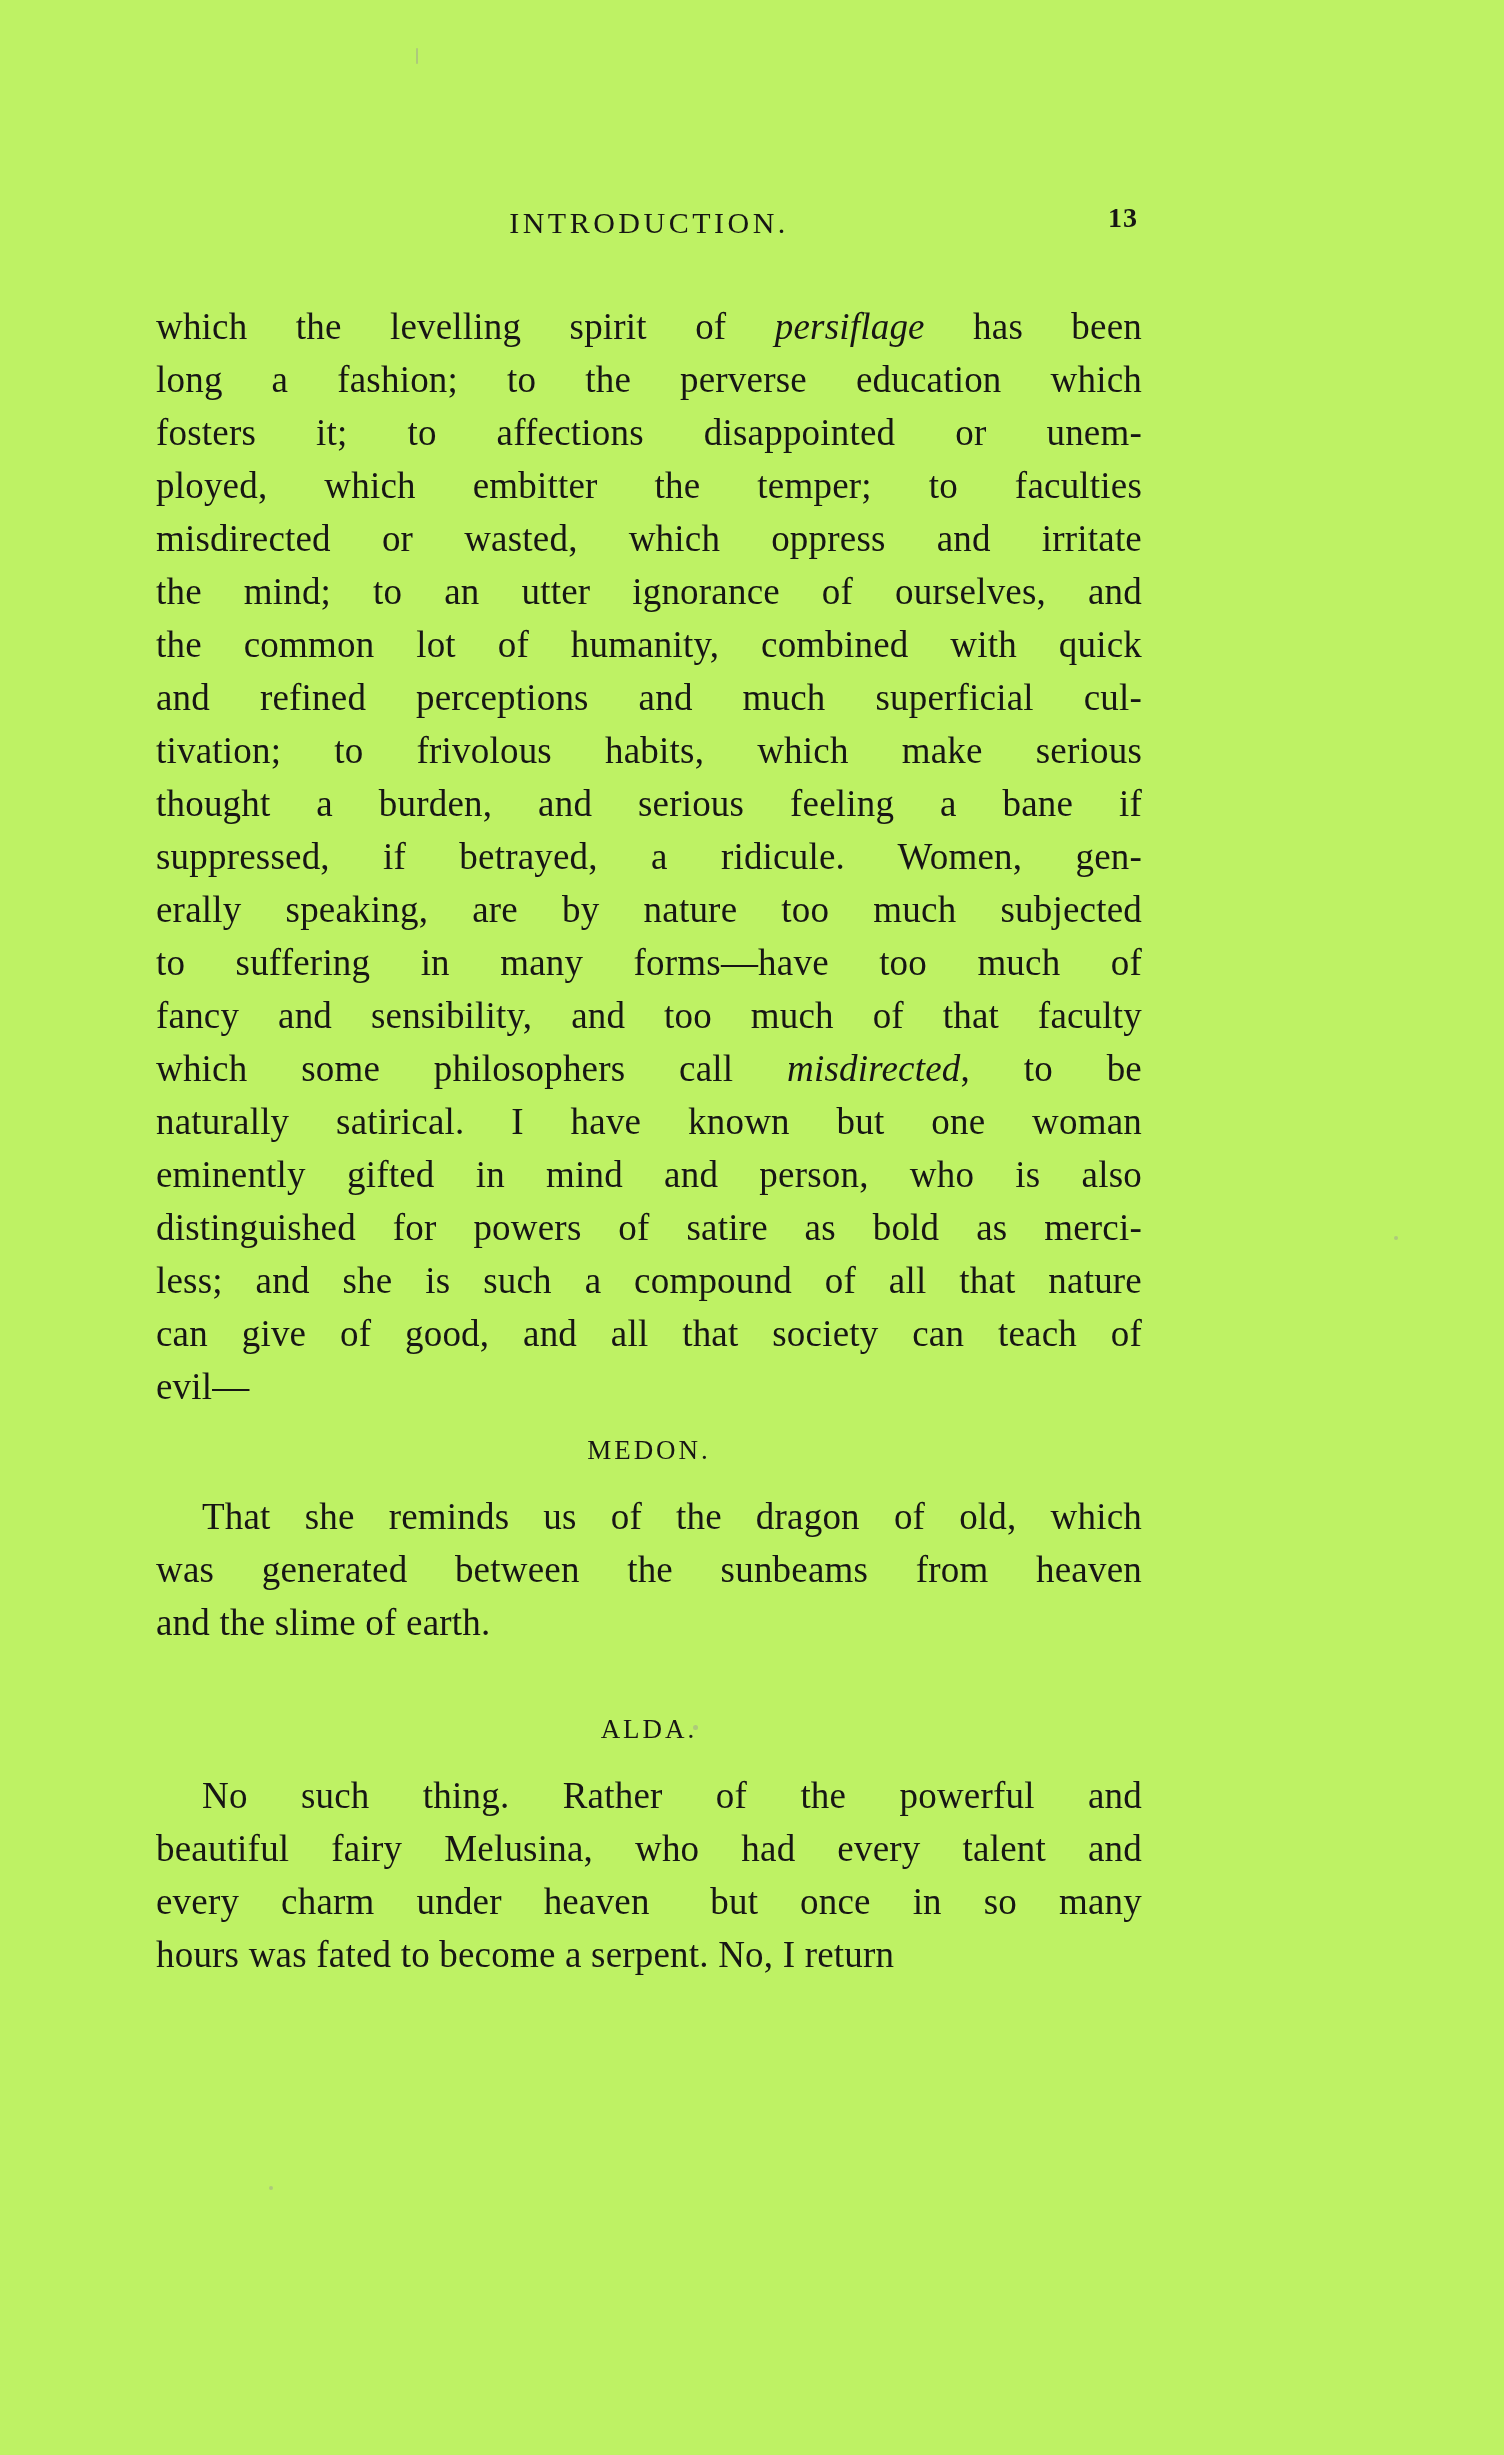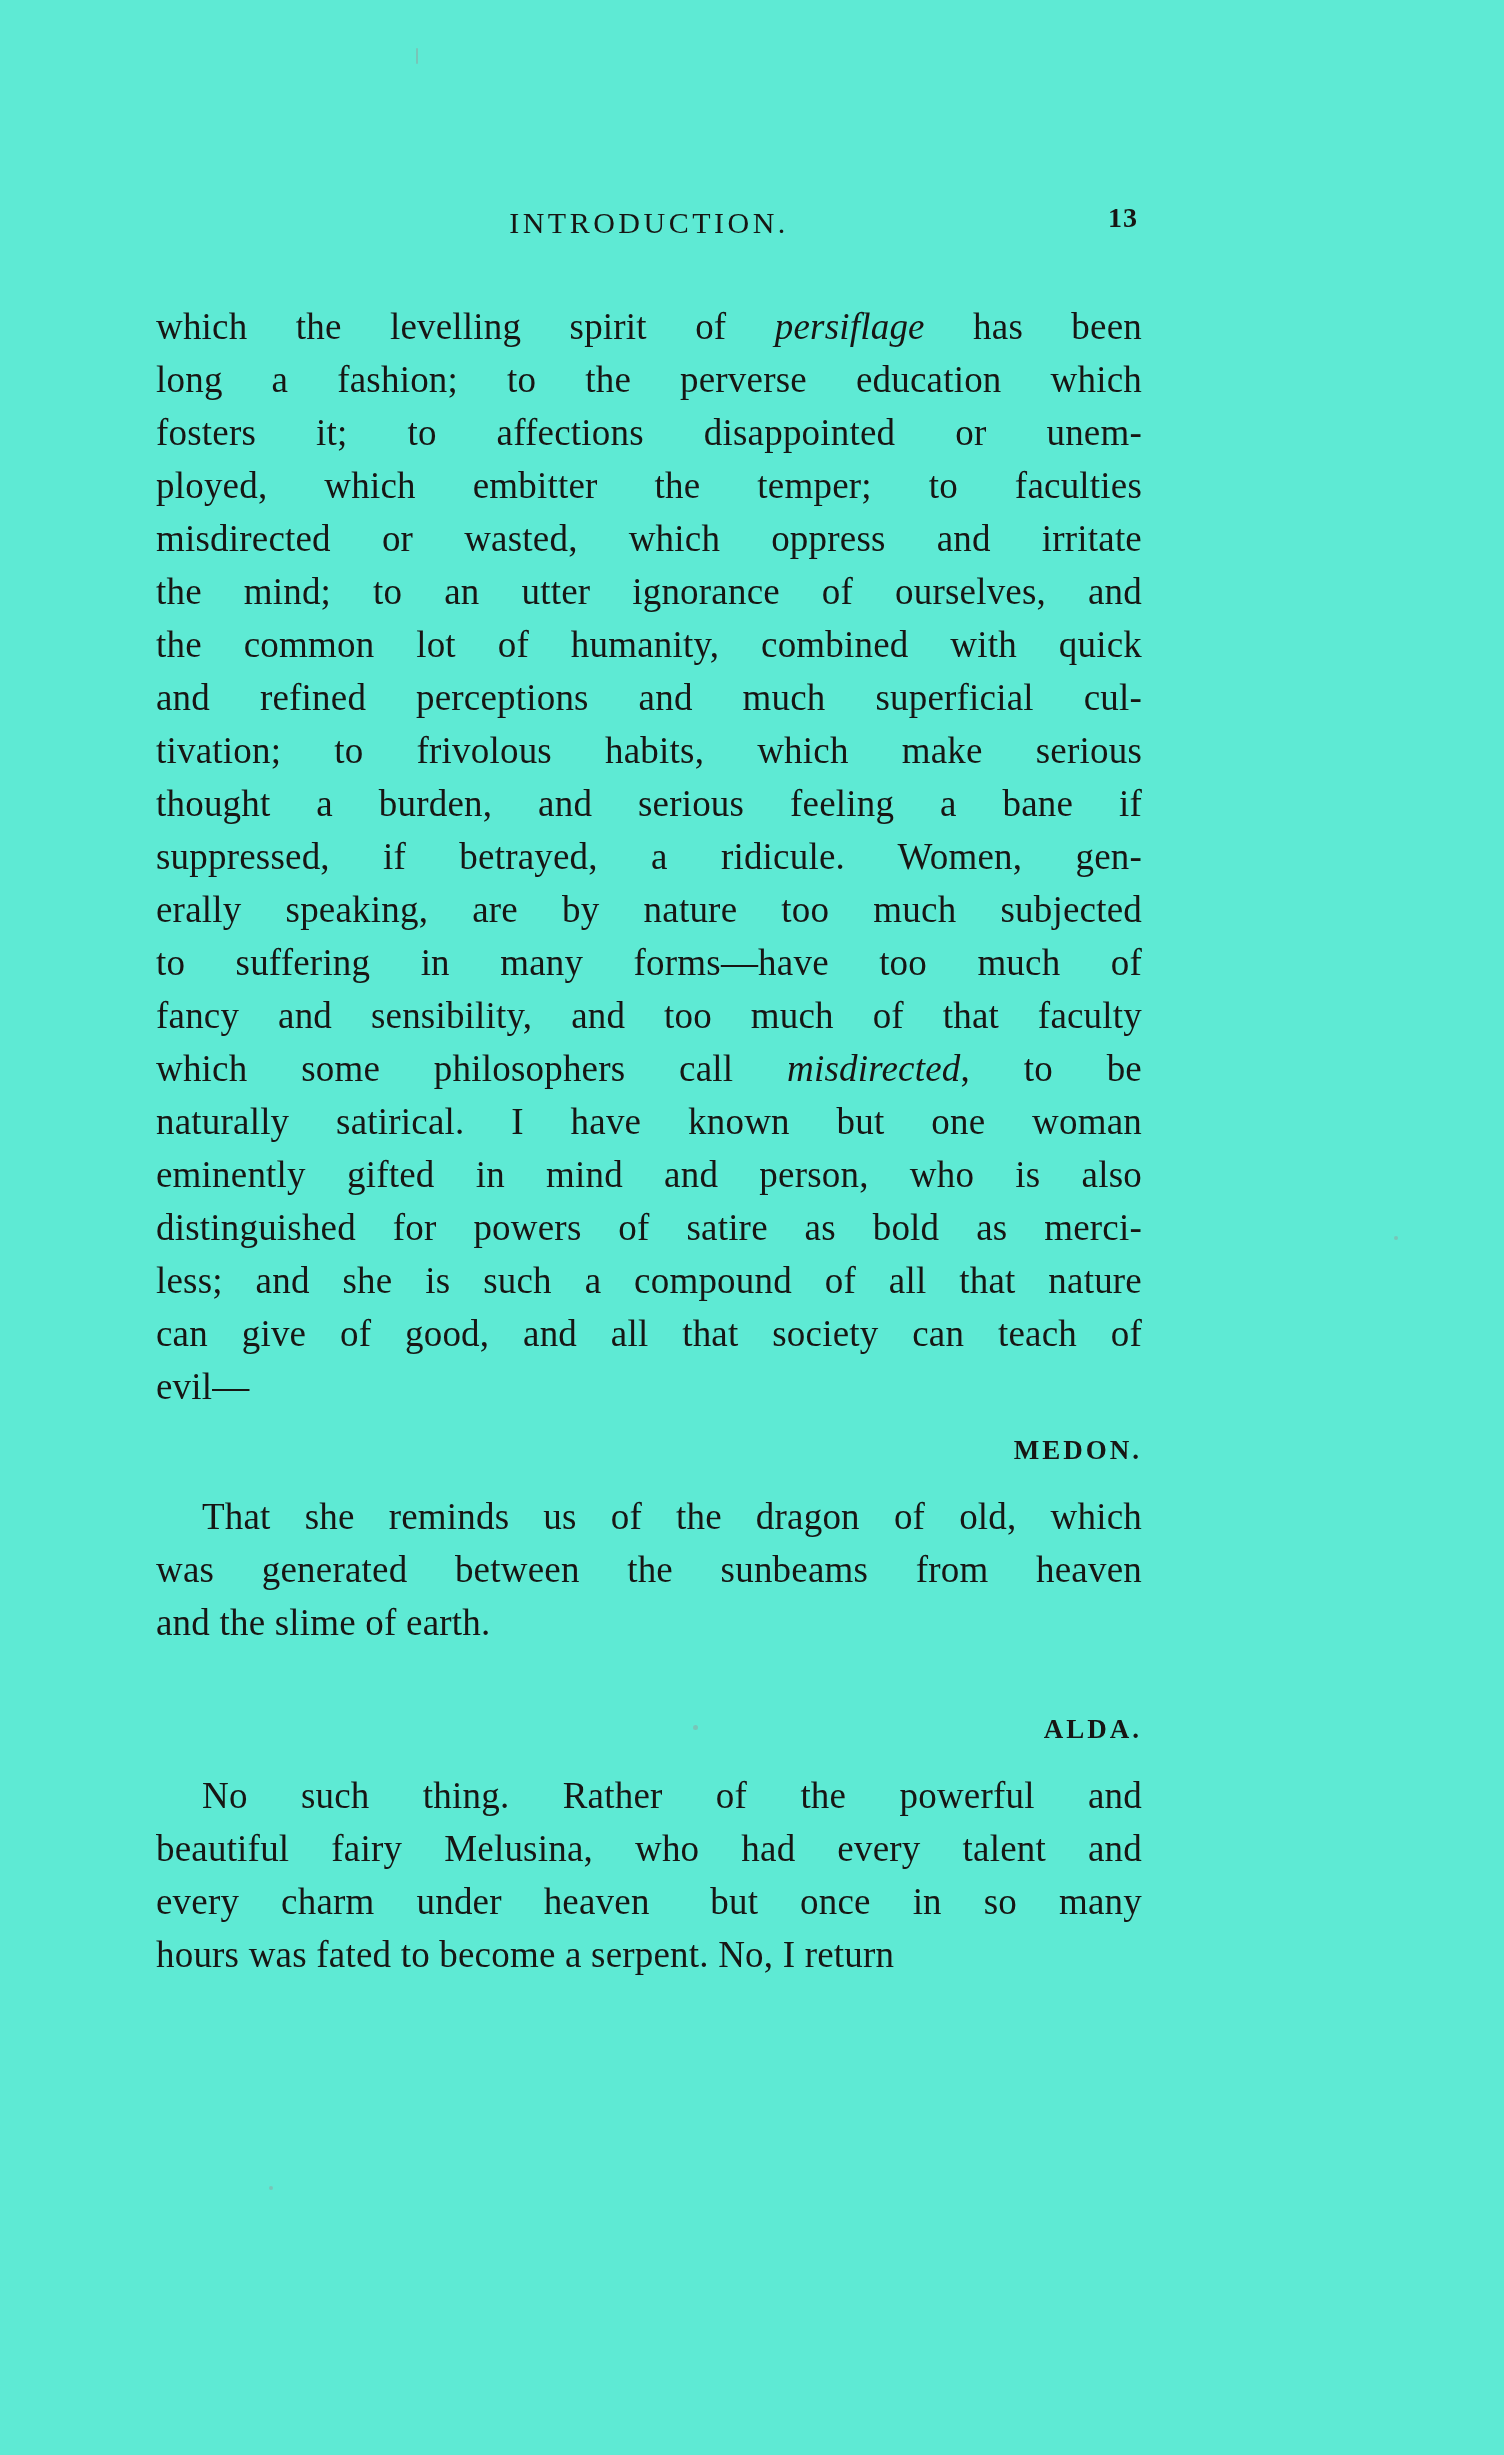--- a/index.html
+++ b/index.html
@@ -4,21 +4,21 @@
 <style>
   html, body {
     margin: 0;
     padding: 0;
     background: #e9e9e7;
   }
   .scan-page {
     position: relative;
     width: 1505px;
     height: 2455px;
-    background: #5eead4;
+    background: #bef264;
     overflow: hidden;
     font-family: "Liberation Serif", serif;
     color: #171614;
     text-rendering: optimizeLegibility;
   }
   .content {
     position: absolute;
     left: 156px;
     top: 206px;
     width: 986px;
@@ -56,24 +56,24 @@
     text-align-last: justify;
     white-space: normal;
   }
   .jline.last {
     text-align-last: left;
   }
   .jline.indent {
     padding-left: 46px;
   }
   .speaker-heading {
-    text-align: right;
+    text-align: center;
     font-size: 27px;
     letter-spacing: 3px;
-    font-weight: 700;
+    font-weight: 400;
     margin: 22px 0 24px 0;
   }
   .speaker-heading.sec-3 {
     margin-top: 65px;
   }
   i { font-style: italic; }
   
   .artifact {
     position: absolute;
     background: #9a9a96;

